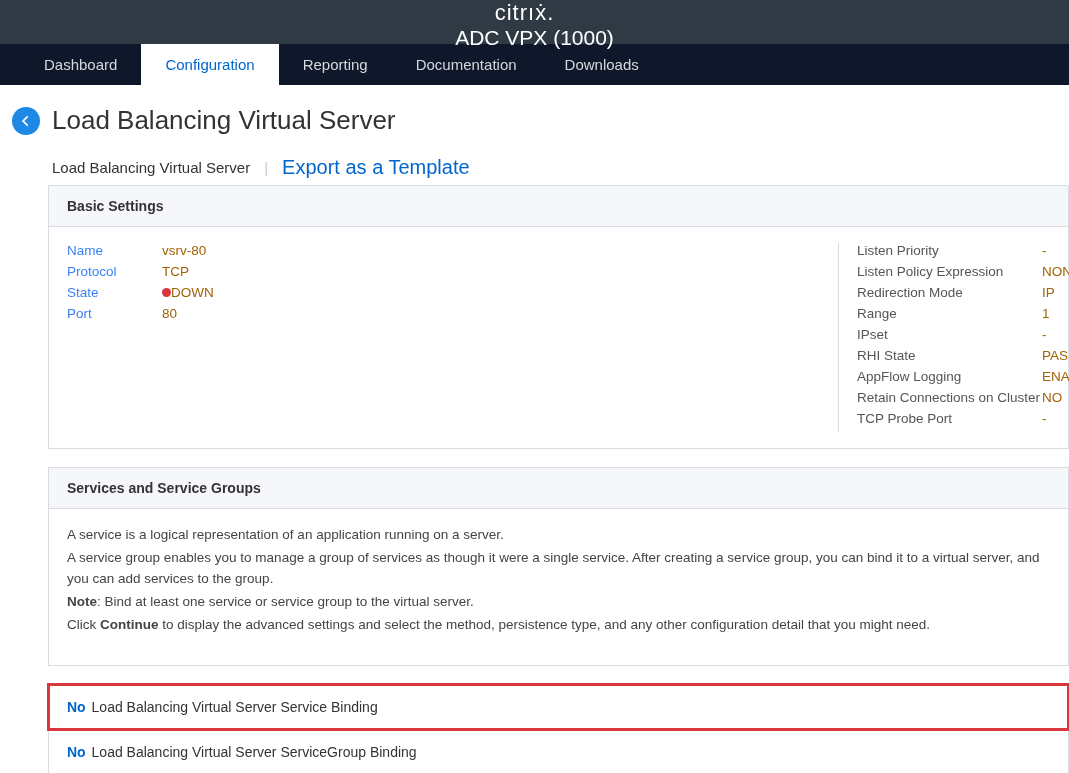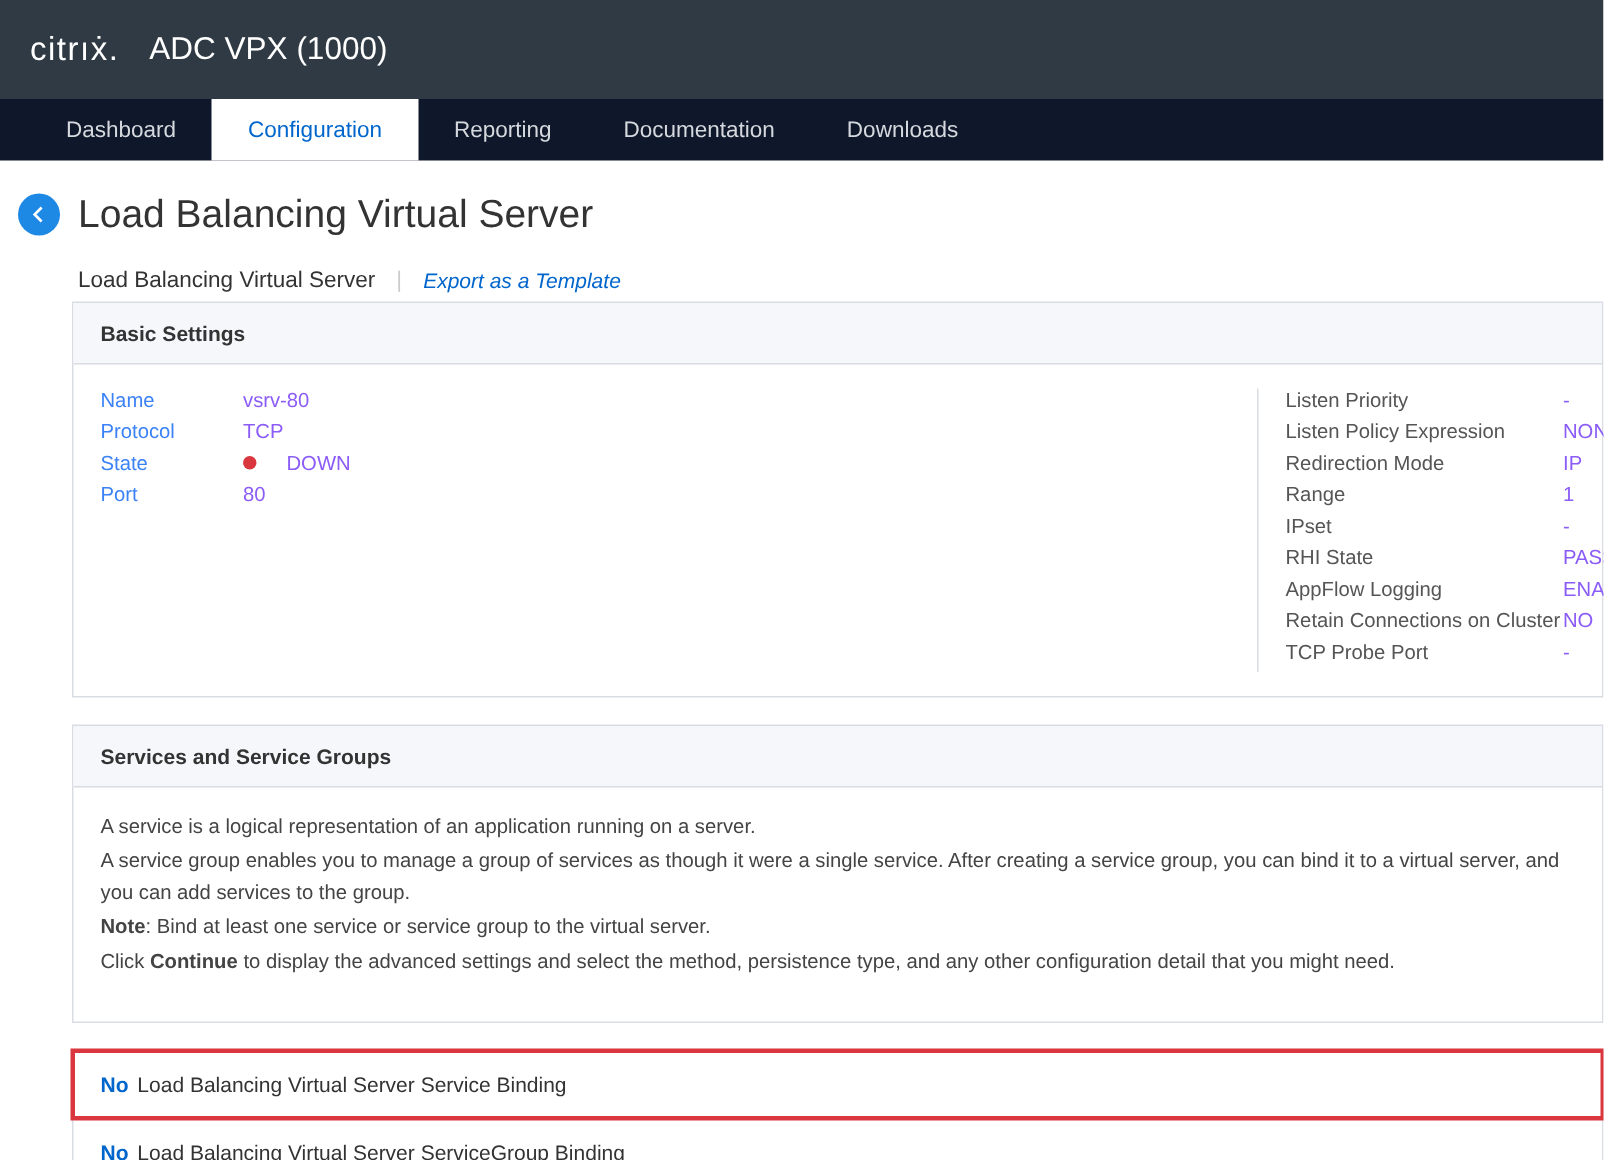--- a/index.html
+++ b/index.html
@@ -1,44 +1,44 @@
 <!DOCTYPE html>
 <html><head>
 <meta charset="utf-8">
 <style>
   * { box-sizing: border-box; margin: 0; padding: 0; }
   body { font-family: "Segoe UI", Arial, sans-serif; font-size: 14px; color: #333; background: #fff; }
   
-  .topbar { background: #2f3a44; color: #fff; height: 66px; display: flex; align-items: center; padding: 0 20px; }
+  .topbar { background: #2f3a44; color: #fff; height: 44px; display: flex; align-items: center; padding: 0 20px; flex-direction: column; }
   .brand { font-size: 22px; font-weight: 300; letter-spacing: 1px; margin-right: 20px; }
   .product { font-size: 21px; font-weight: 400; }
   
   .navtabs { background: #0f172a; display: flex; padding-left: 20px; }
   .navtab { padding: 12px 24px; color: #d5d9de; cursor: pointer; font-size: 15px; }
   .navtab.active { background: #fff; color: #0066cc; }
   
   .page { padding: 20px 0 30px 12px; }
   .title-row { display: flex; align-items: center; gap: 12px; margin-bottom: 20px; }
   .back-btn { width: 28px; height: 28px; border-radius: 50%; background: #1e88e5; color: #fff; display: flex; align-items: center; justify-content: center; cursor: pointer; font-size: 16px; }
   .page-title { font-size: 26px; font-weight: 400; color: #333; }
   
   .sub-row { display: flex; align-items: center; gap: 14px; margin: 0 0 6px 40px; font-size: 15px; }
   .sub-row .divider { color: #ccc; }
-  .export-link { color: #0066cc; cursor: pointer; font-size: 14px; font-style: italic; }
+  .export-link { color: #0066cc; cursor: pointer; font-size: 20px; }
   
   .panel { border: 1px solid #d9dde3; margin: 0 0 18px 36px; }
   .panel-header { background: #f5f7fa; border-bottom: 1px solid #d9dde3; padding: 12px 18px; font-weight: 600; font-size: 14px; color: #333; }
   .panel-body { padding: 16px 0; display: flex; }
   .col-left { flex: 0 0 790px; border-right: 1px solid #d9dde3; padding: 0 18px; }
   .col-right { flex: 1; padding: 0 18px; }
   .kv-row { display: flex; margin-bottom: 6px; font-size: 13.5px; }
   .kv-key { width: 95px; color: #3b82f6; }
-  .kv-val { color: #8b5cf6; }
+  .kv-val { color: #a16207; }
   .kv-key-r { width: 185px; color: #555; }
-  .state-down { display: inline-flex; align-items: center; gap: 20px; text-align: right; }
+  .state-down { display: inline-flex; align-items: center; gap: 0; text-align: right; }
   .dot-red { width: 9px; height: 9px; border-radius: 50%; background: #d9363e; display: inline-block; }
   
   .panel-body-plain { padding: 16px 18px; font-size: 13.5px; color: #444; }
   .desc { margin-bottom: 3px; line-height: 1.5; }
   .desc.gap { margin-top: 0; margin-bottom: 14px; }
   
   .binding-row { border: 1px solid #d9dde3; margin: 0 0 0 36px; padding: 14px 18px; font-size: 14px; }
   .binding-row .no { color: #0066cc; font-weight: 600; margin-right: 2px; }
   .binding-row.highlighted { outline: 3px solid #d9363e; outline-offset: -2px; }
   .binding-row + .binding-row { border-top: none; }

